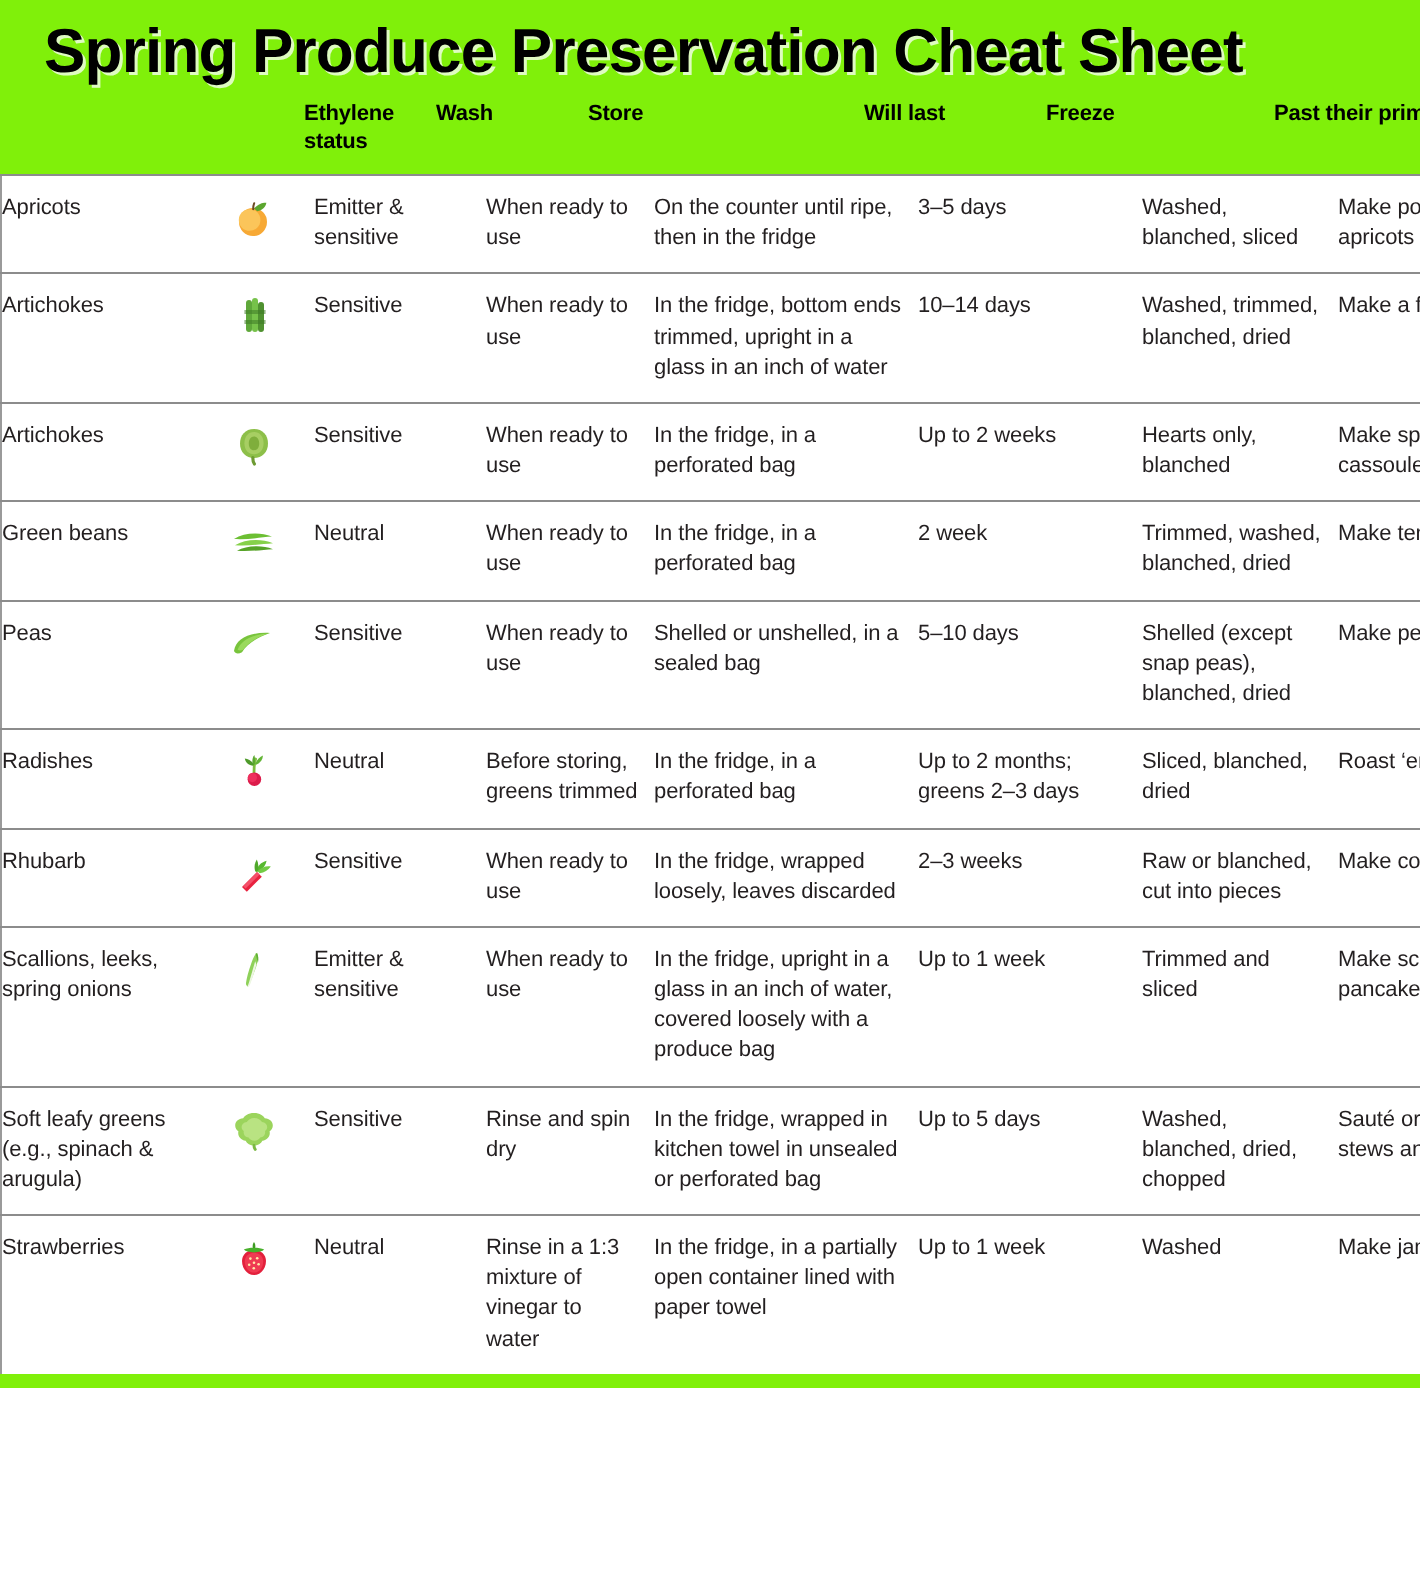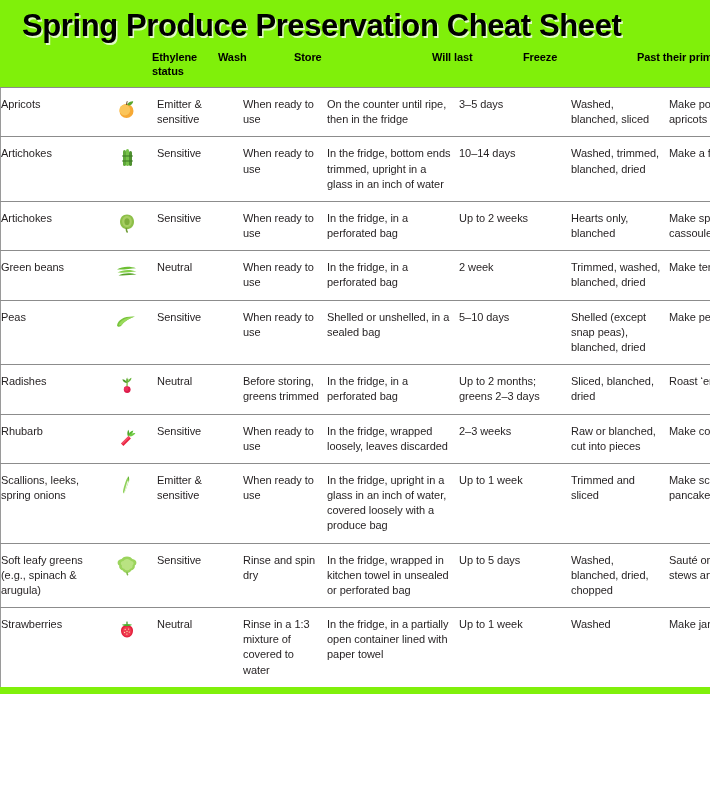--- a/index.html
+++ b/index.html
@@ -257,21 +257,21 @@
                   <circle cx="13.6" cy="12.1" r=".65"></circle>
                   <circle cx="12" cy="14.4" r=".65"></circle>
                   <circle cx="9.6" cy="15.4" r=".65"></circle>
                   <circle cx="14.3" cy="15.1" r=".65"></circle>
                   <circle cx="11.9" cy="17.1" r=".65"></circle>
                 </g>
                 <path d="M6.9 7.8c1.3-.6 3-.9 5.1-.9s3.8.3 5.1.9c-.9.9-2.6 1.4-5.1 1.4s-4.2-.5-5.1-1.4z" fill="#48B02B"></path>
                 <path d="M11.4 7c-.2-1.3 0-2.3.6-3 .6.7.8 1.7.6 3z" fill="#3D9A22"></path>
               </svg></span></td>
           <td class="c-eth">Neutral</td>
-          <td class="c-wash">Rinse in a 1:3 mixture of covered to water</td>
+          <td class="c-wash">Rinse in a 1:3 mixture of vinegar to water</td>
           <td class="c-store">In the fridge, in a partially open container lined with paper towel</td>
           <td class="c-last">Up to 1 week</td>
           <td class="c-freeze">Washed</td>
           <td class="c-past">Make jam</td>
         </tr>
       </tbody>
   </table>
 
   <div class="footer-band"></div>
 </div>

